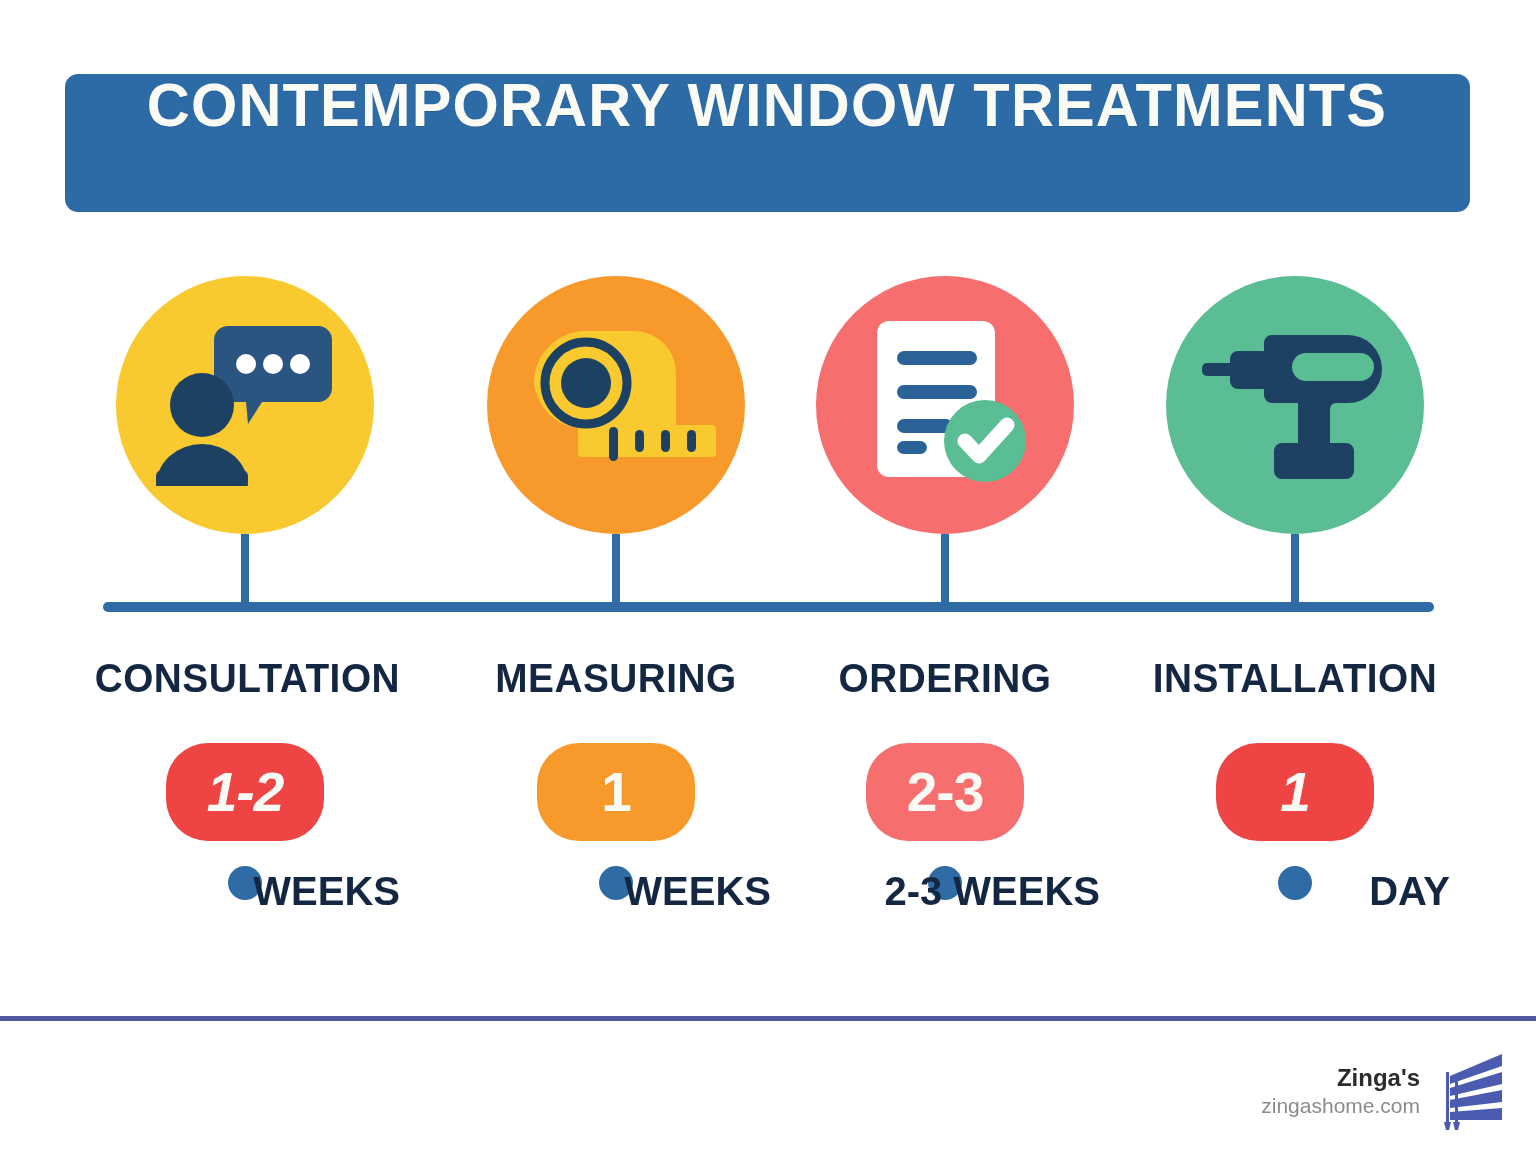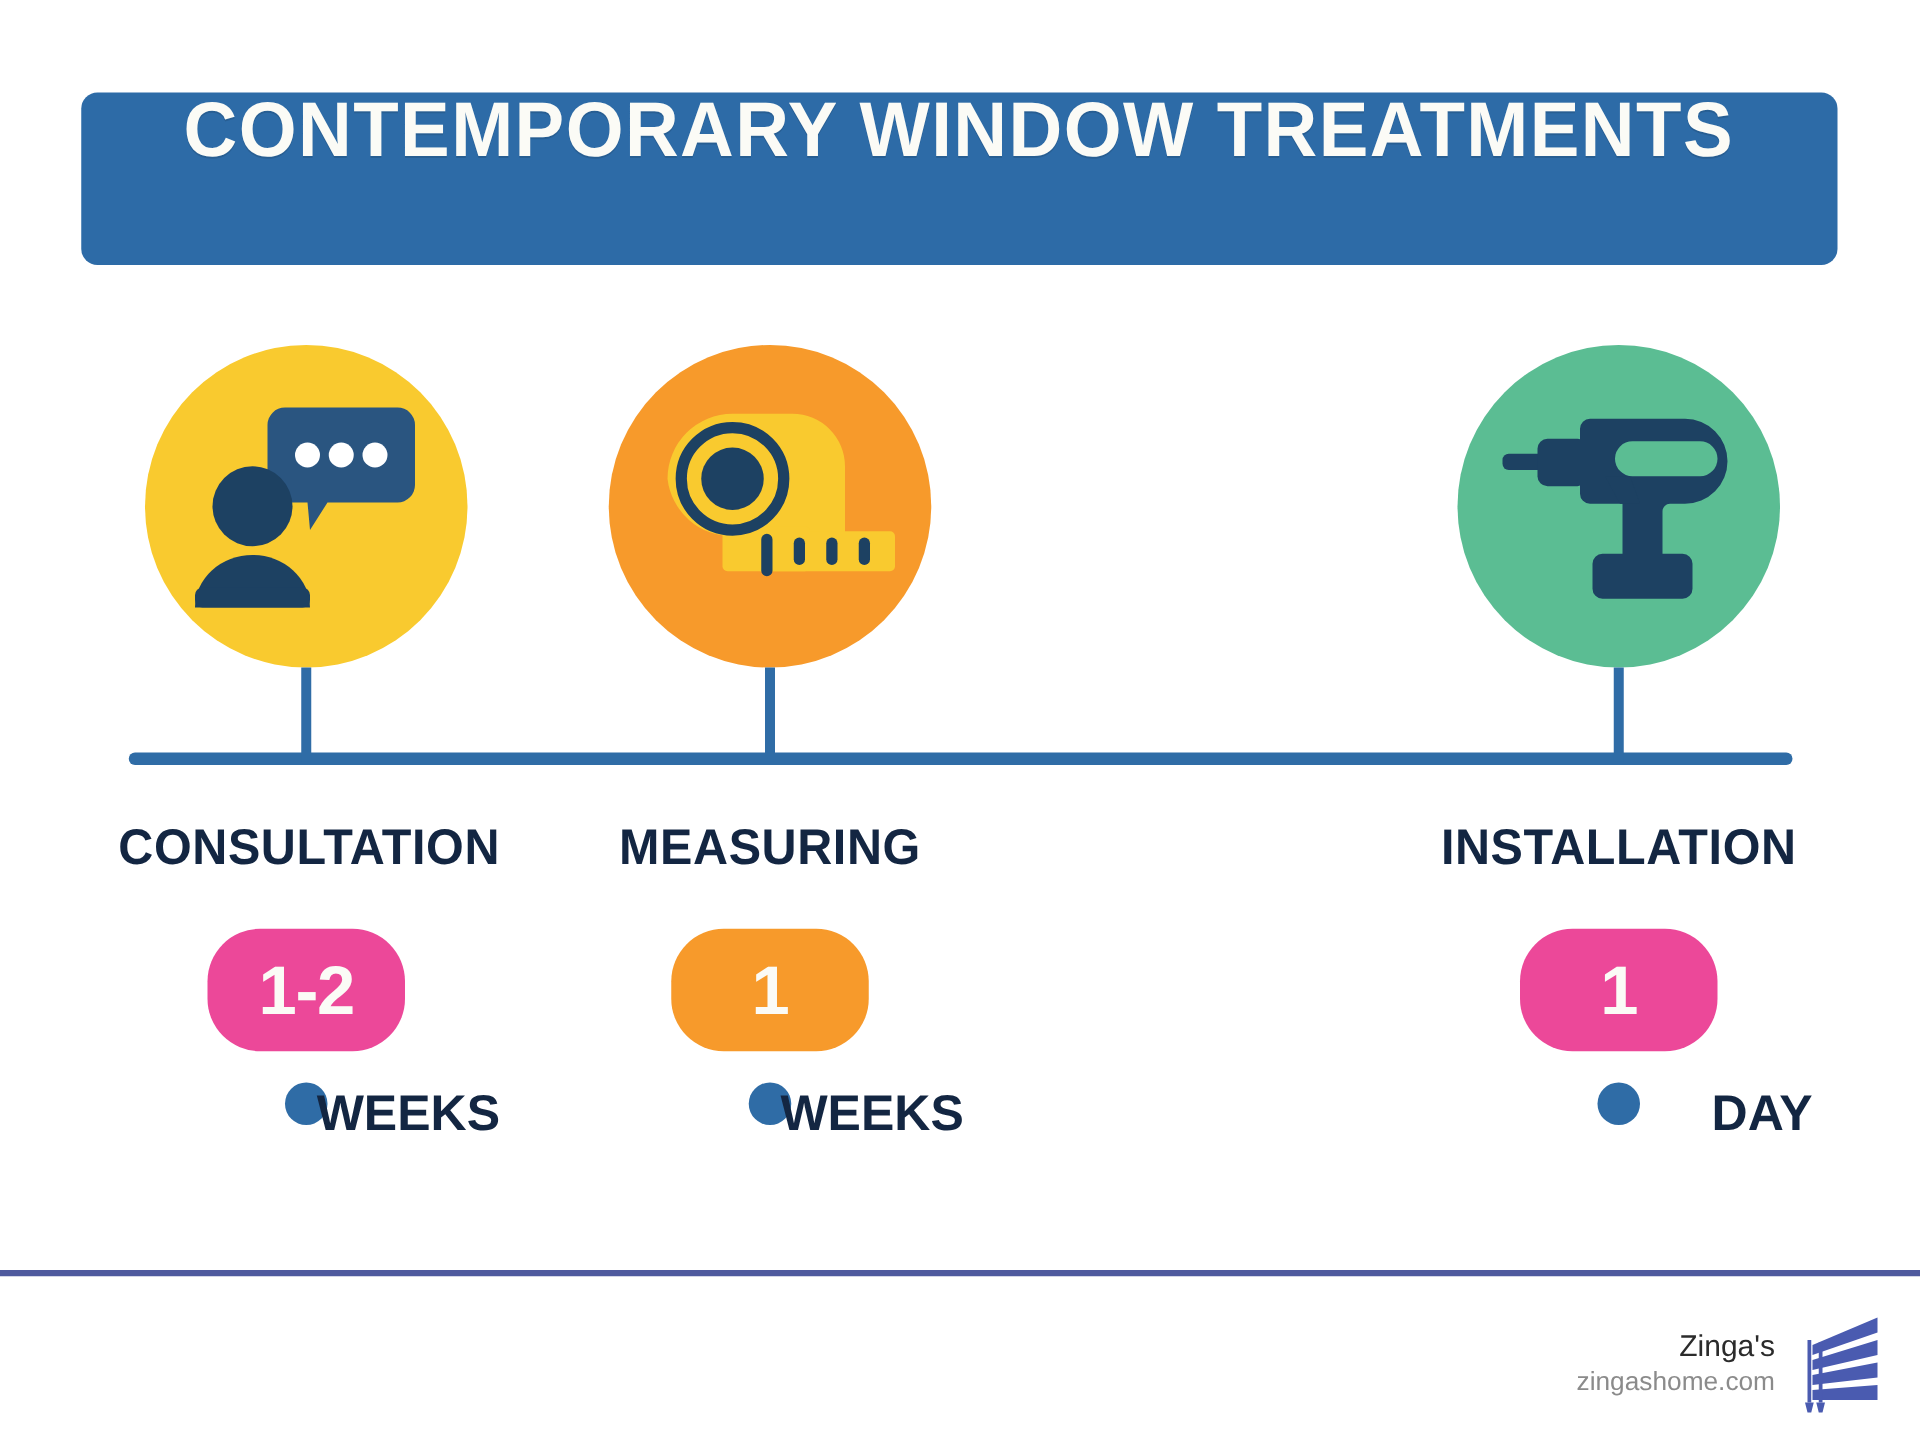--- a/index.html
+++ b/index.html
@@ -139,21 +139,21 @@
     top: 467px;
     margin-left: -79px;
     width: 158px;
     height: 98px;
     border-radius: 42px;
     display: flex;
     align-items: center;
     justify-content: center;
     box-sizing: border-box;
   }
-  .pill-green  { background: #ec4899; }
+  .pill-green  { background: #ef4444; font-style: italic; }
   .pill-orange { background: #f79a2b; }
   .pill-red    { background: #f76e6e; }
 
   .duration-value {
     color: #fbfbf6;
     font-family: "Liberation Sans", sans-serif;
     font-size: 55px;
     font-weight: bold;
     line-height: 1;
     letter-spacing: -1px;
@@ -192,21 +192,21 @@
     align-items: center;
     gap: 14px;
   }
   .footer-text {
     text-align: right;
     line-height: 1.15;
   }
   .brand-name {
     color: #2b2b2b;
     font-size: 24px;
-    font-weight: normal;
+    font-weight: bold;
     font-family: "Liberation Sans", sans-serif;
   }
   .brand-url {
     color: #8b8b8b;
     font-size: 21px;
     font-family: "Liberation Sans", sans-serif;
     margin-top: 2px;
     margin-left: 48px;
   }
   .brand-logo { display: block; }
@@ -269,20 +269,43 @@
       </div>
       <div class="connector"></div>
       <div class="node-dot"></div>
       <div class="step-label">MEASURING</div>
       <div class="duration-pill pill-orange">
         <span class="duration-value">1</span>
       </div>
       <div class="unit-label">WEEKS</div>
     </div>
 
+    <div class="step step-2">
+      <div class="icon-circle">
+        <svg class="icon-svg" width="180" height="180" viewBox="0 0 180 180">
+
+          <rect x="22" y="6" width="118" height="156" rx="12" fill="#ffffff"></rect>
+
+          <rect x="42" y="36" width="80" height="14" rx="7" fill="#2b6298"></rect>
+          <rect x="42" y="70" width="80" height="14" rx="7" fill="#2b6298"></rect>
+          <rect x="42" y="104" width="56" height="14" rx="7" fill="#2b6298"></rect>
+          <rect x="42" y="126" width="30" height="13" rx="6.5" fill="#2b6298"></rect>
+
+          <circle cx="130" cy="126" r="41" fill="#5bbd93"></circle>
+          <path d="M110 126 L124 141 L152 110" fill="none" stroke="#ffffff" stroke-width="15" stroke-linecap="round" stroke-linejoin="round"></path>
+        </svg>
+      </div>
+      <div class="connector"></div>
+      <div class="node-dot"></div>
+      <div class="step-label">ORDERING</div>
+      <div class="duration-pill pill-red">
+        <span class="duration-value">2-3</span>
+      </div>
+      <div class="unit-label">2-3 WEEKS</div>
+    </div>
 
     <div class="step step-3">
       <div class="icon-circle">
         <svg class="icon-svg" width="190" height="160" viewBox="0 0 190 160">
 
           <rect x="2" y="38" width="36" height="13" rx="5" fill="#1d4162"></rect>
 
           <path d="M38 26 H62 a4 4 0 0 1 4 4 V60 a4 4 0 0 1 -4 4 H38 a8 8 0 0 1 -8 -8 V34 a8 8 0 0 1 8 -8 Z" fill="#1d4162"></path>
 
           <path d="M72 10 H148 a34 34 0 0 1 34 34 a34 34 0 0 1 -34 34 H136 a6 6 0 0 0 -6 6 V118 h16 a8 8 0 0 1 8 8 V146 a8 8 0 0 1 -8 8 H82 a8 8 0 0 1 -8 -8 V126 a8 8 0 0 1 8 -8 H98 V78 H72 a8 8 0 0 1 -8 -8 V18 a8 8 0 0 1 8 -8 Z" fill="#1d4162"></path>

